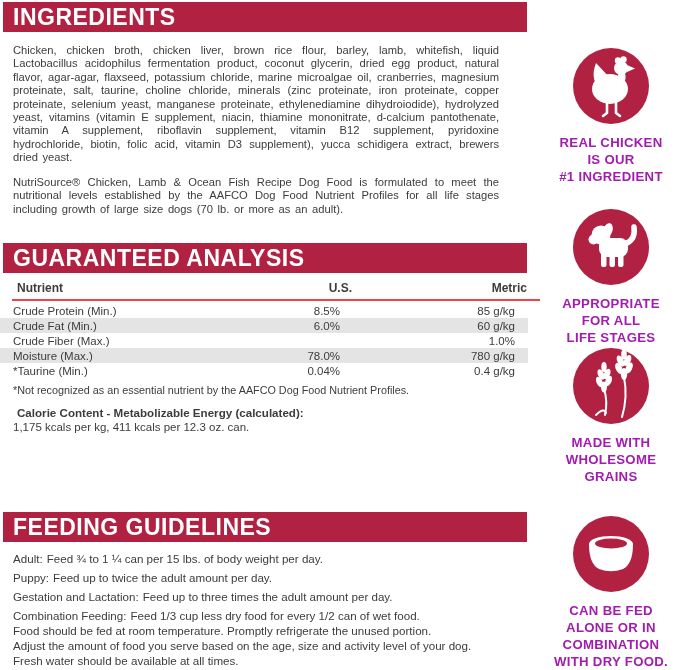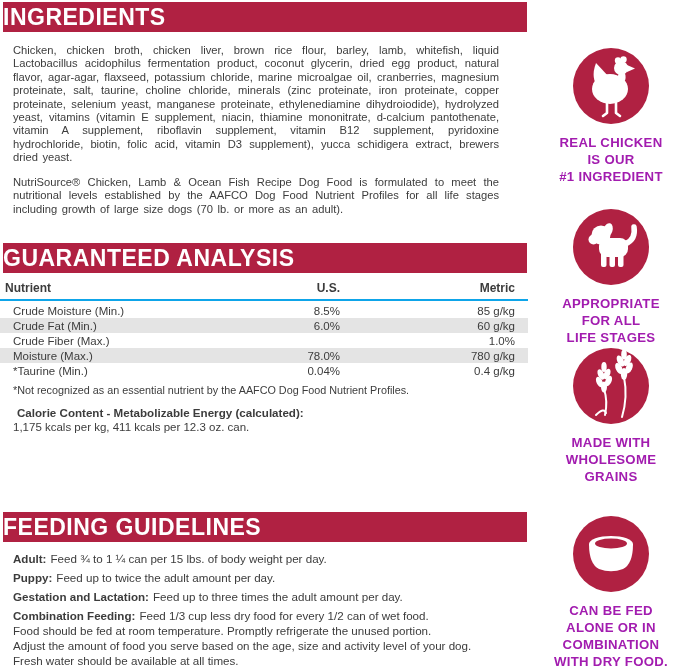--- a/index.html
+++ b/index.html
@@ -4,50 +4,50 @@
 <style>
   html,body{margin:0;padding:0;background:#fff;}
   .page{
     position:relative;width:679px;height:670px;background:#ffffff;
     font-family:"Liberation Sans", sans-serif;color:#3c3c3c;overflow:hidden;
   }
   
   .banner{
     position:absolute;left:3px;width:524px;height:30px;background:#b02142;
     color:#ffffff;font-weight:bold;font-size:23px;letter-spacing:.5px;
-    display:flex;align-items:center;box-sizing:border-box;
+    display:flex;align-items:center;padding-left:10px;box-sizing:border-box;
   }
   
   .para{
     position:absolute;left:13px;width:486px;font-size:11.2px;line-height:13.4px;
     text-align:justify;word-spacing:1.5px;margin:0;
   }
   
   .ga-head{
-    position:absolute;left:0;top:276px;width:528px;height:25px;box-sizing:border-box;
+    position:absolute;left:12px;top:276px;width:528px;height:25px;box-sizing:border-box;
     display:flex;align-items:flex-end;padding:0 13px 4px 5px;
-    border-bottom:2px solid #0ea5e9;font-weight:bold;font-size:12px;
+    border-bottom:2px solid #ef4444;font-weight:bold;font-size:12px;
   }
   .ga-rows{position:absolute;left:0;top:303px;width:528px;}
   .ga-row{
     display:flex;align-items:center;height:15px;box-sizing:border-box;
     padding:0 13px;font-size:11.5px;
   }
   .ga-row.shaded{background:#e4e4e4;}
   .col-nutrient{flex:1;text-align:left;}
   .col-us{width:155px;text-align:right;}
   .col-metric{width:175px;text-align:right;}
   .footnote{position:absolute;left:13px;top:384px;width:500px;font-size:10.8px;margin:0;}
   .cal-heading{position:absolute;left:13px;top:402px;width:500px;font-size:11.6px;font-weight:bold;margin:4px;}
   .cal-text{position:absolute;left:13px;top:421px;width:500px;font-size:11.5px;margin:0;}
   
   .fg-lines{position:absolute;left:13px;top:552px;width:505px;font-size:11.6px;line-height:14px;}
   .fg-line{margin-bottom:5px;}
   .fg-line.tight{margin-bottom:1px;}
-  .fg-label{font-weight:bold;}
+  .fg-label{font-weight:normal;}
   .fg-label:not(:empty){margin-right:4px;}
   
   .badge{position:absolute;left:543px;width:136px;text-align:center;}
   .badge .circle-wrap{width:78px;height:78px;margin:0 auto;}
   .badge .caption{
     margin-top:9px;font-weight:bold;font-size:13.2px;line-height:1.3;
     letter-spacing:.3px;color:#a21caf;white-space:pre-line;
   }
   svg{display:block;}
 </style>
@@ -67,21 +67,21 @@
   </div>
 
   <div class="ga-head">
     <span class="col-nutrient">Nutrient</span>
     <span class="col-us">U.S.</span>
     <span class="col-metric">Metric</span>
   </div>
 
   <div class="ga-rows">
     <div class="ga-row">
-      <span class="col-nutrient">Crude Moisture (Min.)</span>
+      <span class="col-nutrient">Crude Protein (Min.)</span>
       <span class="col-us">8.5%</span>
       <span class="col-metric">85 g/kg</span>
     </div>
     <div class="ga-row shaded">
       <span class="col-nutrient">Crude Fat (Min.)</span>
       <span class="col-us">6.0%</span>
       <span class="col-metric">60 g/kg</span>
     </div>
     <div class="ga-row">
       <span class="col-nutrient">Crude Fiber (Max.)</span>

